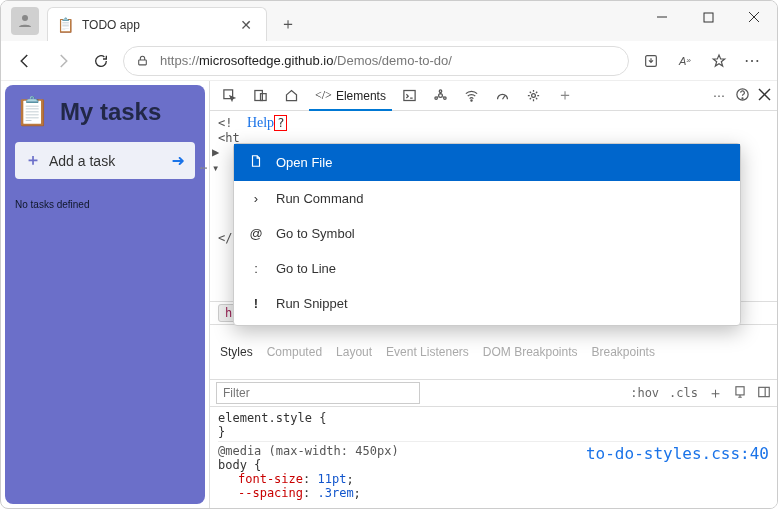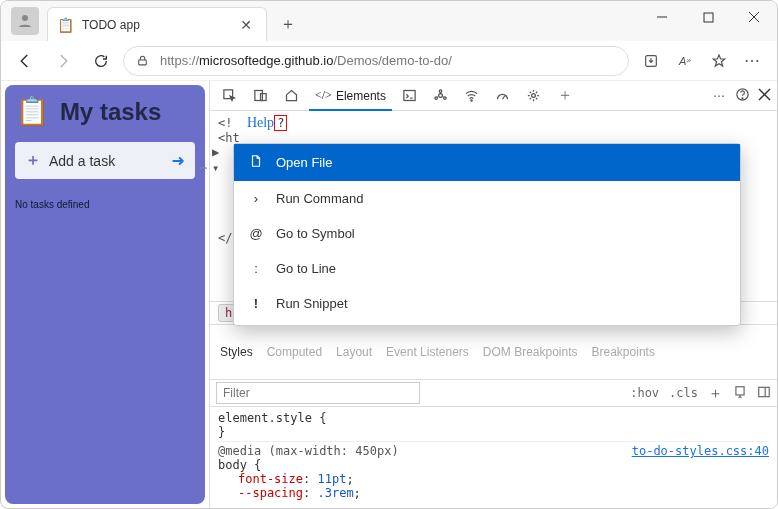--- a/index.html
+++ b/index.html
@@ -62,21 +62,21 @@
   .dt-subtabs { display:flex; gap:14px; padding:20px 10px; font-size:12px; color:#aaa; border-bottom:1px solid #ddd;}
   .dt-subtabs .active { color:#333; }
   .dt-filter { display:flex; align-items:center; padding:2px 6px; border-bottom:1px solid #ddd; font-size:12px; gap:6px;}
   .dt-filter input { border:1px solid #ccc; flex:0 0 auto; width:204px; padding:3px 6px; font-size:12px; color:#888;}
   .filter-right { margin-left:auto; display:flex; gap:10px; align-items:center; color:#666; font-family:Consolas,monospace; font-size:12px;}
   .dt-styles { font-family:Consolas,monospace; font-size:12px; padding:4px 8px; color:#333;}
   .dt-styles .sel { color:#333; }
   .dt-styles .prop { color:#c80000; }
   .dt-styles .val { color:#1155cc; }
   .dt-styles .media { color:#555; }
-  .css-link { float:right; color:#1a73e8; text-decoration:underline; font-size:12px;}
+  .css-link { float:right; color:#1a73e8; font-size:16px;}
   .rule-block { border-top: 1px solid #eee; padding-top:2px; margin-top:2px;}
   
   .ico { display:inline-flex; width:16px; height:16px; align-items:center; justify-content:center;}
 </style>
 </head>
 <body>
 
 <div class="titlebar">
   <div class="avatar">
     <svg width="18" height="18" viewBox="0 0 24 24">

